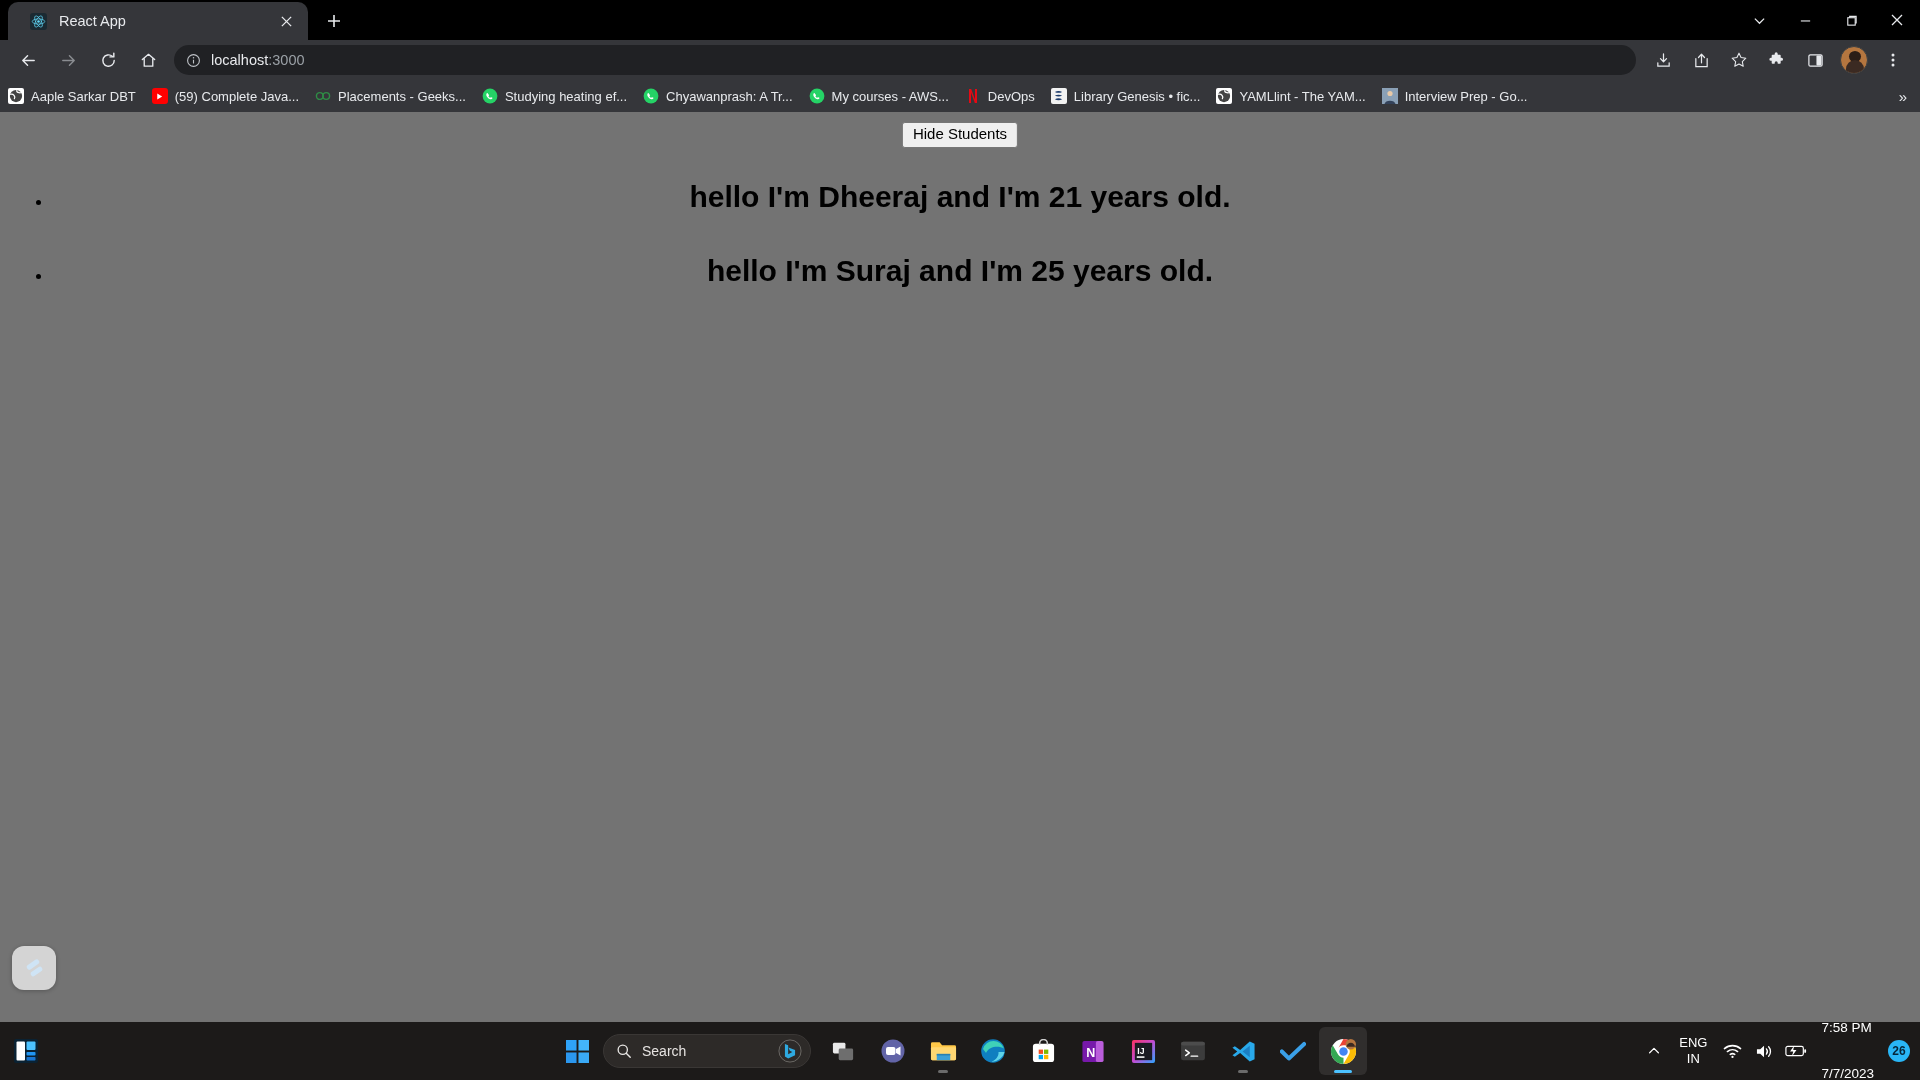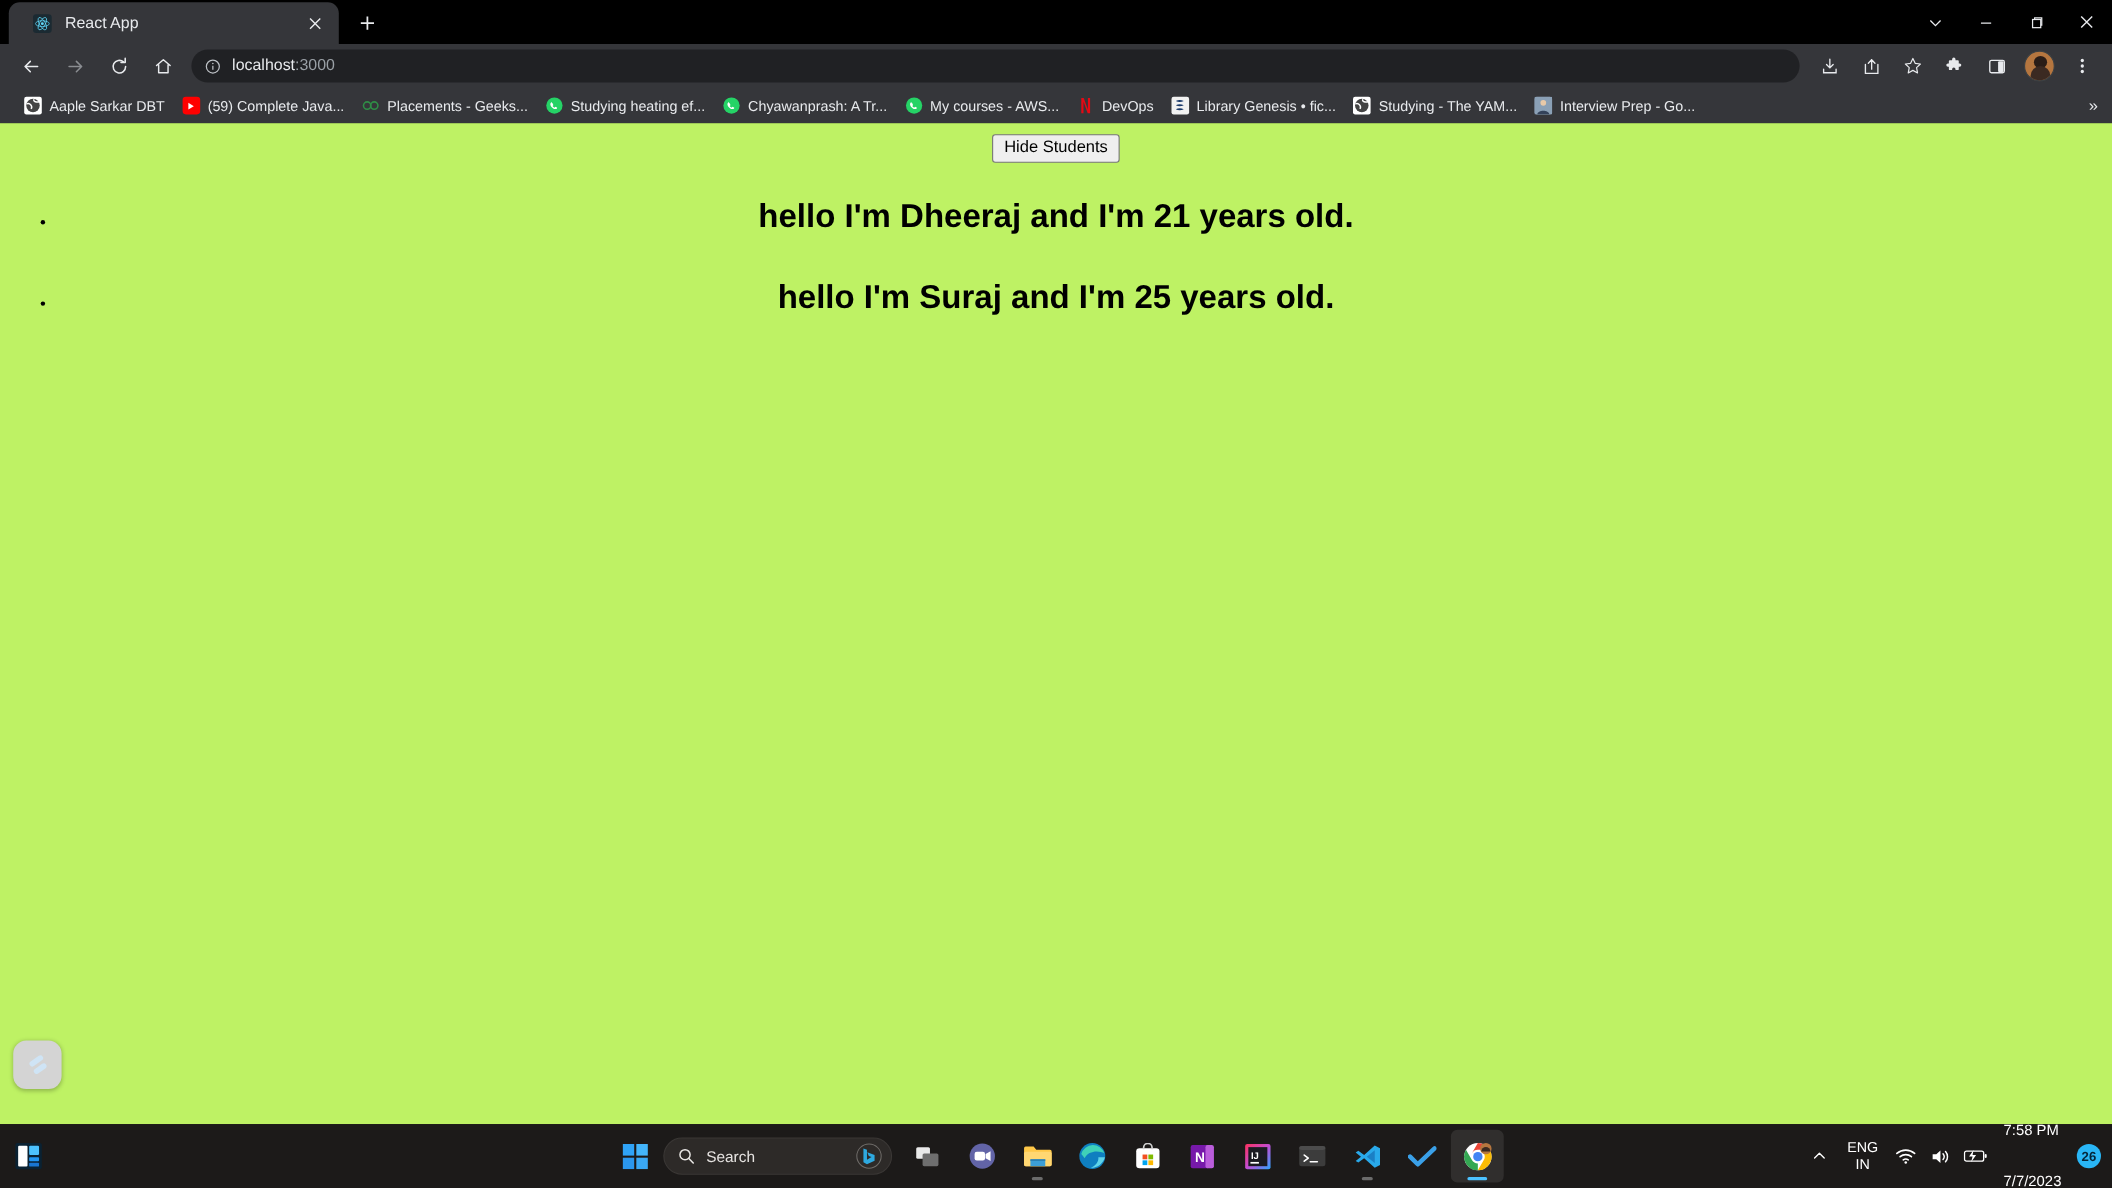--- a/index.html
+++ b/index.html
@@ -116,21 +116,21 @@
     content: ""; position: absolute;
     left: 8px; top: 4px; width: 12px; height: 11px;
     border-radius: 50%;
     background: #2a1d17;
   }
 
   
   #bookmarks-bar {
     height: 32px; background: #35363a;
     display: flex; align-items: center;
-    padding: 0 14px; position: relative;
+    padding: 0 0; position: relative;
     overflow: hidden;
   }
   .bookmark {
     display: flex; align-items: center;
     height: 26px; padding: 0 8px;
     border-radius: 4px;
     flex: 0 0 auto;
   }
   .bm-icon {
     width: 16px; height: 16px; flex: 0 0 16px;
@@ -146,21 +146,21 @@
   #bookmarks-overflow {
     position: absolute; right: 4px; top: 3px;
     width: 26px; height: 26px;
     display: flex; align-items: center; justify-content: center;
     color: #e8eaed; font-size: 15px;
   }
 
   
   #page-viewport {
     flex: 1 1 auto;
-    background: #bef264;
+    background: #737373;
     position: relative;
     overflow: hidden;
   }
   #hide-students-button {
     position: absolute; left: 50%; transform: translateX(-50%);
     top: 10px;
     font-family: "Liberation Sans", sans-serif;
     font-size: 15px;
     color: #000;
     background: #efefef;
@@ -487,21 +487,21 @@
       <span class="bm-label">Library Genesis • fic...</span>
     </div>
 
     <div class="bookmark">
       <span class="bm-icon" style="background:#ffffff;">
         <svg width="14" height="14" viewBox="0 0 16 16">
           <circle cx="8" cy="8" r="7" fill="#444"></circle>
           <path d="M1.3 6.2 C5 5 8 8.5 6 11.5 M9 1.4 C8 4 12 4.8 14.4 4" stroke="#fff" stroke-width="1.5" fill="none"></path>
         </svg>
       </span>
-      <span class="bm-label">Studying - The YAM...</span>
+      <span class="bm-label">YAMLlint - The YAM...</span>
     </div>
 
     <div class="bookmark">
       <span class="bm-icon" style="background:#8fa3b8;">
         <svg width="16" height="16" viewBox="0 0 16 16">
           <rect width="16" height="16" fill="#8aa0b6"></rect>
           <circle cx="8" cy="5.5" r="2.6" fill="#e8c9a8"></circle>
           <path d="M2.5 16 C3 11.5 13 11.5 13.5 16 Z" fill="#33425a"></path>
         </svg>
       </span>

